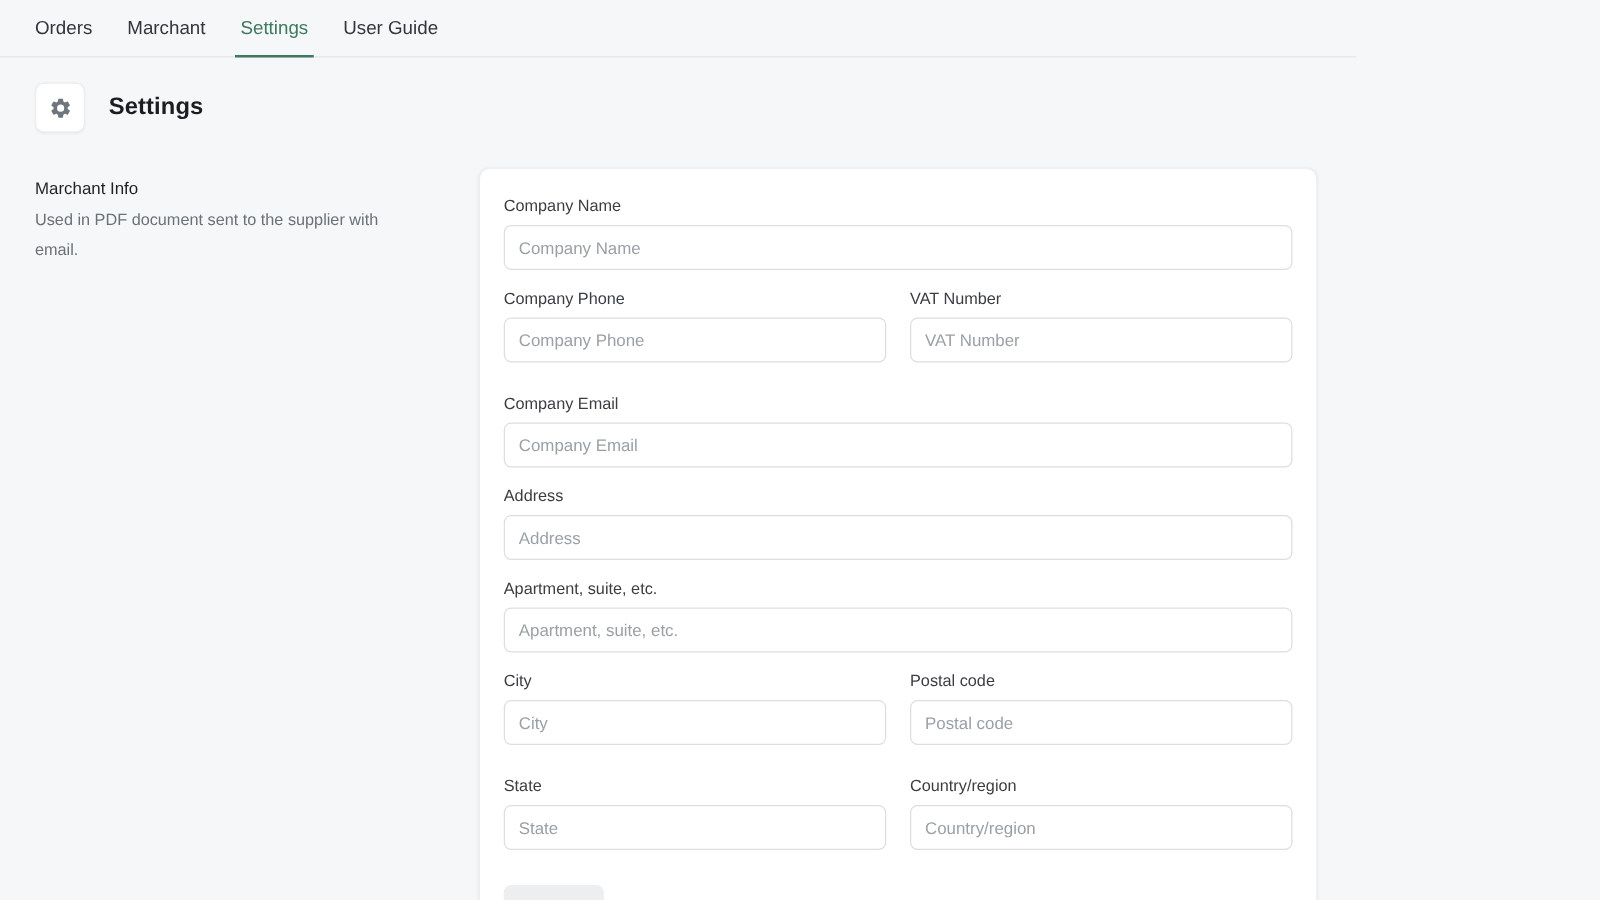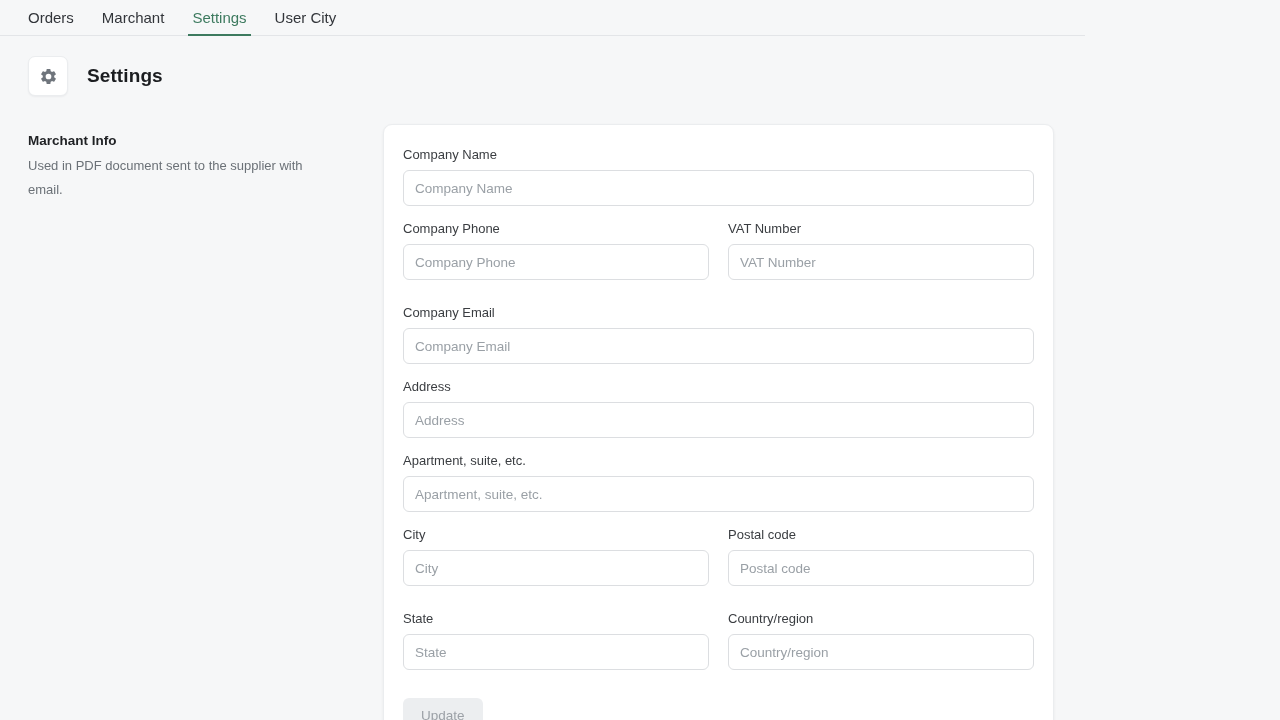--- a/index.html
+++ b/index.html
@@ -17,21 +17,21 @@
     -webkit-font-smoothing: antialiased;
   }
 
   
   .page {
     width: 1085px;
   }
 
   
   .tabbar {
-    height: 36px;
+    height: 46px;
     display: flex;
     align-items: stretch;
     padding-left: 14px;
     border-bottom: 1px solid #e3e5e8;
   }
 
   .tab {
     position: relative;
     display: flex;
     align-items: center;
@@ -94,21 +94,21 @@
   }
 
   .side-col {
     width: 355px;
     flex: none;
     padding-top: 9px;
   }
 
   .side-title {
     font-size: 13.5px;
-    font-weight: bold;
+    font-weight: normal;
     color: #1f2124;
     margin-bottom: 6px;
   }
 
   .side-desc {
     font-size: 13px;
     line-height: 24px;
     color: #6b7177;
     max-width: 292px;
   }
@@ -187,21 +187,21 @@
     <div class="tab">
       <span>Orders</span>
     </div>
     <div class="tab">
       <span>Marchant</span>
     </div>
     <div class="tab active">
       <span>Settings</span>
     </div>
     <div class="tab">
-      <span>User City</span>
+      <span>User Guide</span>
     </div>
   </nav>
 
   <div class="heading">
     <div class="icon-tile">
       <svg width="19" height="19" viewBox="0 0 24 24" fill="#6f757c" aria-hidden="true">
         <path d="M19.14 12.94c.04-.31.06-.62.06-.94s-.02-.63-.07-.94l2.03-1.58a.49.49 0 0 0 .12-.61l-1.92-3.32a.49.49 0 0 0-.59-.22l-2.39.96a7.03 7.03 0 0 0-1.62-.94l-.36-2.54a.48.48 0 0 0-.48-.41h-3.84a.48.48 0 0 0-.47.41l-.36 2.54c-.59.24-1.13.56-1.62.94l-2.39-.96a.48.48 0 0 0-.59.22L2.74 8.87c-.12.21-.08.47.12.61l2.03 1.58c-.05.31-.09.63-.09.94s.02.63.07.94l-2.03 1.58a.49.49 0 0 0-.12.61l1.92 3.32c.12.22.37.29.59.22l2.39-.96c.5.38 1.03.7 1.62.94l.36 2.54c.5.24.24.41.48.41h3.84c.24 0 .44-.17.47-.41l.36-2.54c.59-.24 1.13-.56 1.62-.94l2.39.96c.22.08.47 0 .59-.22l1.92-3.32a.49.49 0 0 0-.12-.61l-2.01-1.58zM12 15.6A3.6 3.6 0 1 1 12 8.4a3.6 3.6 0 0 1 0 7.2z"></path>
       </svg>
     </div>
     <div class="page-title">Settings</div>

